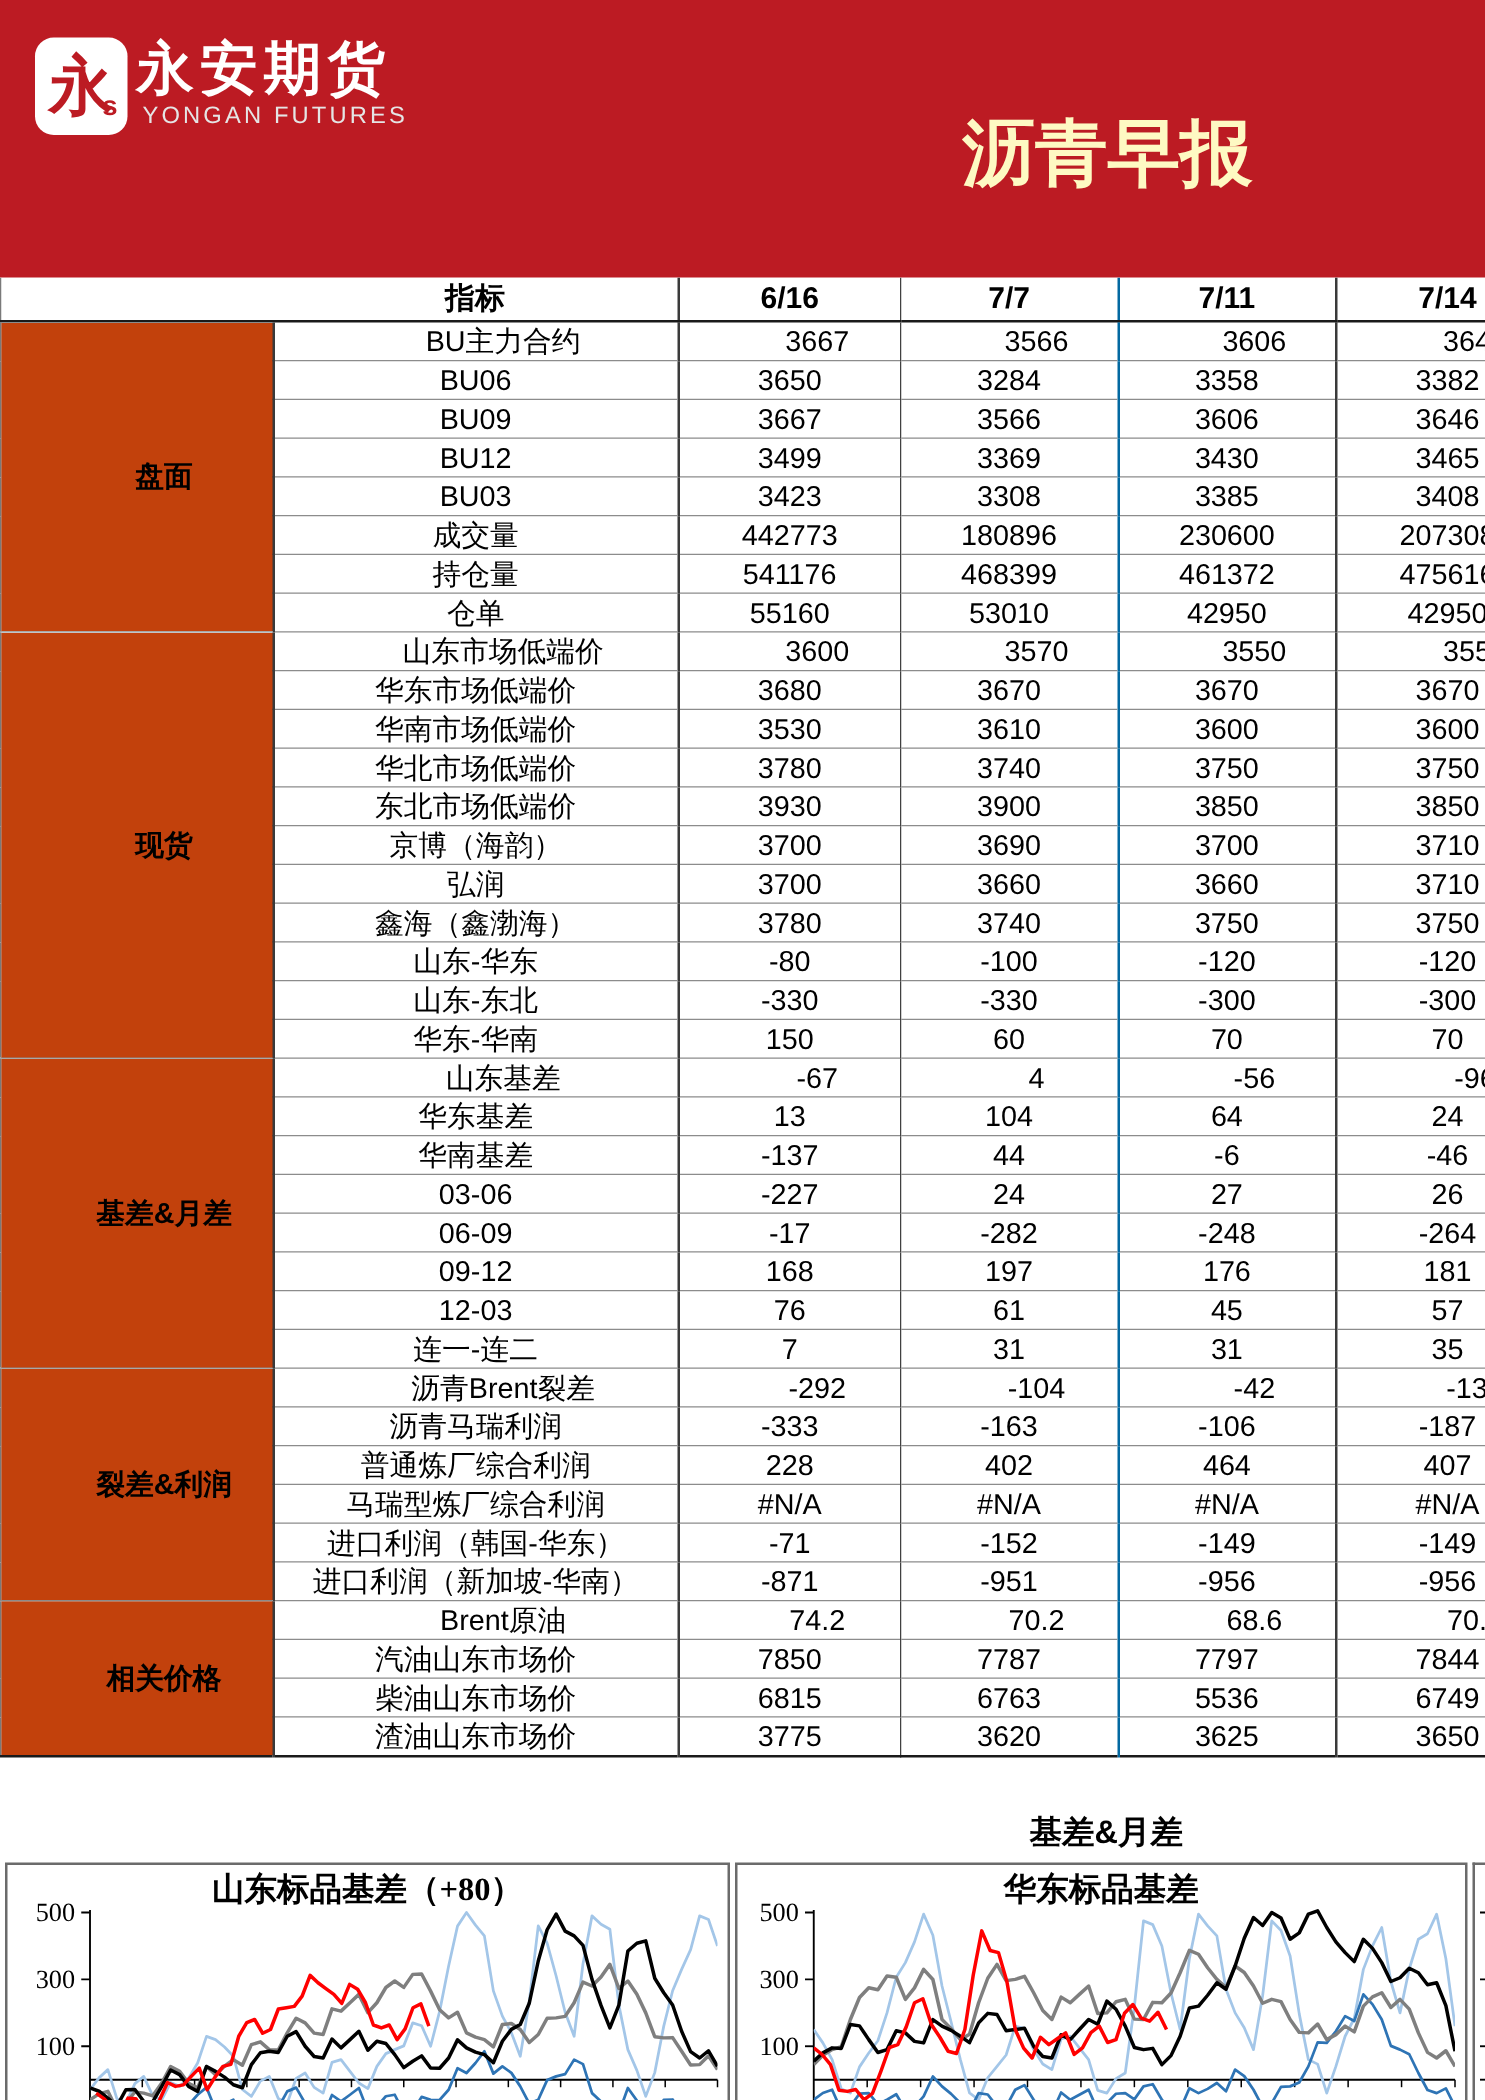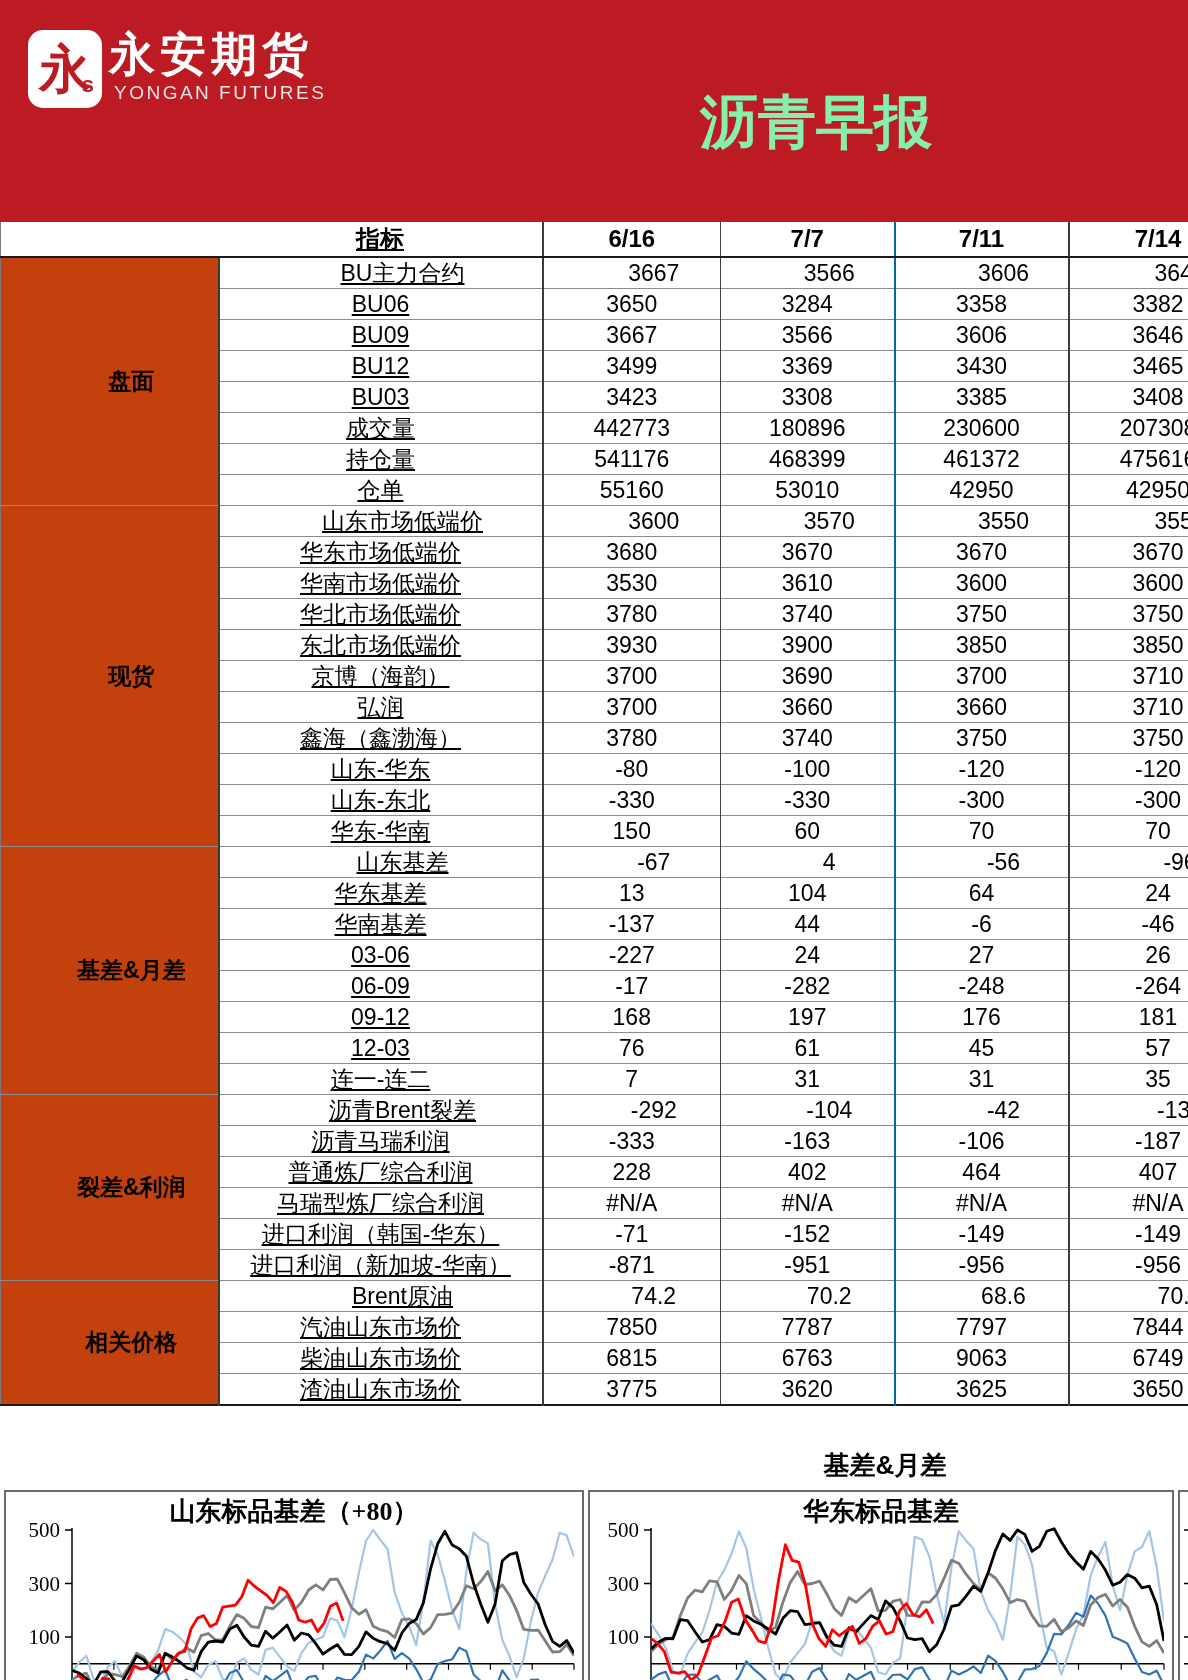--- a/index.html
+++ b/index.html
@@ -8,33 +8,33 @@
     font-family:"Liberation Sans","DejaVu Sans",sans-serif;color:#000;
   }
   
   .masthead{position:absolute;left:0;top:0;width:1188px;height:222px;background:#BC1B23;}
   .logo-box{position:absolute;left:28px;top:30px;width:74px;height:78px;background:#fff;border-radius:15px;}
   .logo-glyph{position:absolute;left:0;top:2px;width:74px;height:74px;line-height:74px;text-align:center;
     font-size:52px;font-weight:bold;color:#BC1B23;font-family:"Liberation Sans",sans-serif;}
   .logo-s{position:absolute;right:8px;bottom:10px;font-size:22px;font-weight:bold;color:#BC1B23;}
   .brand-cn{position:absolute;left:109px;top:24px;font-size:46px;font-weight:bold;color:#fff;letter-spacing:5px;white-space:nowrap;}
   .brand-en{position:absolute;left:114px;top:82px;font-size:19px;font-weight:normal;color:#e5e5e5;letter-spacing:2.5px;white-space:nowrap;}
-  .report-title{position:absolute;left:700px;top:84px;width:372px;
-    font-size:58px;font-weight:bold;color:#86efac;white-space:nowrap;}
+  .report-title{position:absolute;left:700px;top:84px;width:372px;text-align:center;
+    font-size:58px;font-weight:bold;color:#fef9c3;white-space:nowrap;}
   
   .table-wrap{position:absolute;left:0;top:222px;width:1188px;height:1218px;overflow:hidden;}
   table.main{border-collapse:collapse;table-layout:fixed;width:1246px;border-left:1px solid #7a7a7a;}
   table.main td{height:30px;padding:0;text-align:center;vertical-align:middle;
     font-size:23px;line-height:1.05;white-space:nowrap;overflow:hidden;}
   table.main thead td{height:34px;font-weight:bold;font-size:24px;border-bottom:2px solid #1a1a1a;}
   table.main tbody td{border-top:1px solid #8c8c8c;}
   table.main tbody{border-bottom:2px solid #1a1a1a;}
   tr.group-start td{border-top:2px solid #1a1a1a;padding-left:44px;}
   td.group-cell{font-weight:bold;font-size:25px;border-right:2px solid #3a3a3a;background:#c2410c;}
-  td.c-ind{border-right:2px solid #3a3a3a;text-decoration:underline;}
+  td.c-ind{border-right:2px solid #3a3a3a;}
   td.c-d0{border-right:1px solid #404040;margin-left:11px;}
   td.c-d1{border-right:2px solid #0369a1;}
   td.c-d2{border-right:2px solid #3a3a3a;}
   td.c-d3{border-right:0;}
   
   .banner-row{position:absolute;left:0;top:1440px;width:1188px;height:50px;background:#fff;}
   .banner-text{position:absolute;left:885px;top:8px;transform:translateX(-50%);
     font-size:26px;font-weight:bold;white-space:nowrap;}
   .chart-box{position:absolute;top:1490px;height:266px;background:#fff;border:2px solid #6b6b6b;box-sizing:border-box;}
   #chart-left{left:4px;width:580px;}
@@ -325,21 +325,21 @@
             <td class="c-ind">汽油山东市场价</td>
             <td class="c-d0">7850</td>
             <td class="c-d1">7787</td>
             <td class="c-d2">7797</td>
             <td class="c-d3">7844</td>
           </tr>
           <tr>
             <td class="c-ind">柴油山东市场价</td>
             <td class="c-d0">6815</td>
             <td class="c-d1">6763</td>
-            <td class="c-d2">9063</td>
+            <td class="c-d2">5536</td>
             <td class="c-d3">6749</td>
           </tr>
           <tr>
             <td class="c-ind">渣油山东市场价</td>
             <td class="c-d0">3775</td>
             <td class="c-d1">3620</td>
             <td class="c-d2">3625</td>
             <td class="c-d3">3650</td>
           </tr>
         </tbody>

